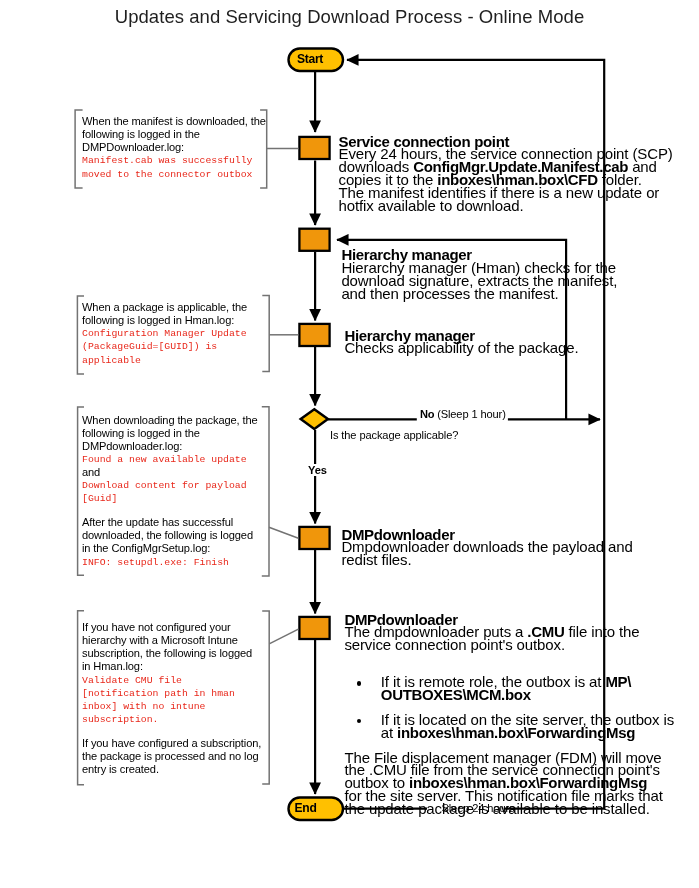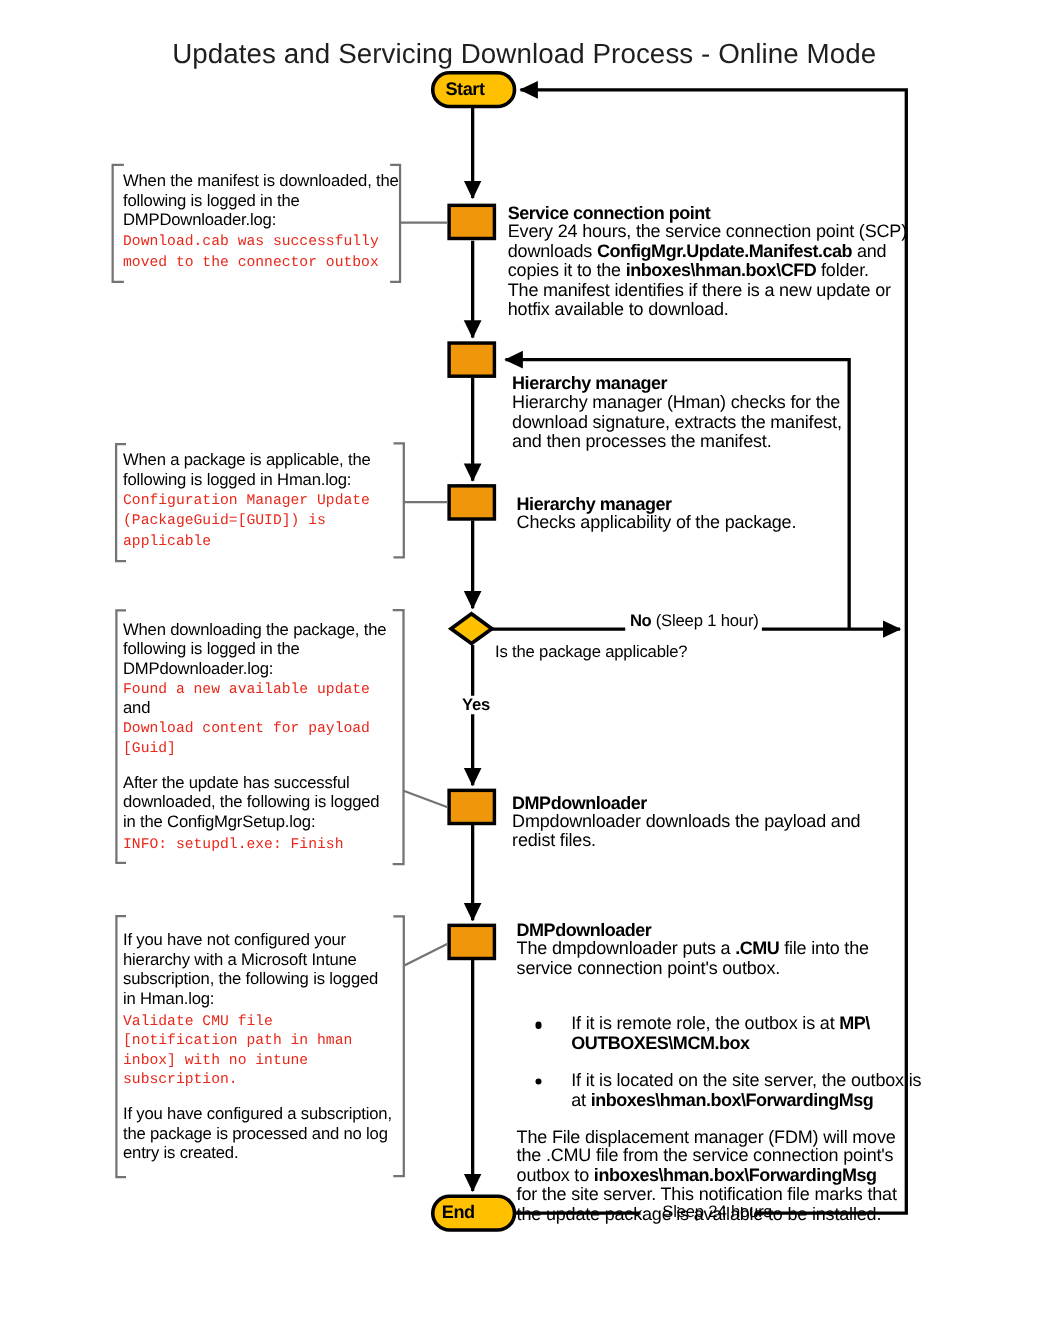--- a/index.html
+++ b/index.html
@@ -1,24 +1,24 @@
 <!DOCTYPE html>
 <html><head>
 <meta charset="utf-8">
 <title>Updates and Servicing Download Process - Online Mode</title>
 <style>
   html,body{margin:0;padding:0;background:#ffffff;}
   body{width:699px;height:888px;position:relative;overflow:hidden;
        font-family:"Liberation Sans",sans-serif;color:#000;}
   .diagram{position:absolute;inset:0;}
   svg.layer{position:absolute;left:0;top:0;width:699px;height:888px;overflow:visible;}
-  .title{position:absolute;left:0;top:25px;width:699px;text-align:center;
+  .title{position:absolute;left:0;top:6px;width:699px;text-align:center;
          font-size:18.5px;font-weight:400;color:#1f1f1f;letter-spacing:0.05px;}
   .nodelabel{position:absolute;font-weight:bold;font-size:12.1px;text-align:center;letter-spacing:-0.28px;}
-  .desc{position:absolute;font-size:12px;line-height:12.85px;color:#000;letter-spacing:-0.12px;}
+  .desc{position:absolute;font-size:15px;line-height:12.85px;color:#000;letter-spacing:-0.12px;}
   .desc b{font-weight:bold;letter-spacing:-0.32px;}
   .desc-head{font-weight:bold;letter-spacing:-0.32px;}
   .note{position:absolute;font-size:11.1px;line-height:13.15px;color:#000;letter-spacing:-0.12px;}
   .code{font-family:"Liberation Mono",monospace;color:#E8271A;font-size:9.8px;line-height:13.15px;letter-spacing:0;}
   .edgelabel{position:absolute;font-size:11.1px;white-space:nowrap;letter-spacing:-0.12px;}
   .edgelabel b{letter-spacing:-0.32px;}
   .desc ul{margin:0;padding:0;list-style:none;}
   .desc li{margin:12px;padding-left:24.4px;position:relative;}
   .desc li::before{content:"";position:absolute;left:0.2px;top:5.1px;
       width:4.2px;height:4.2px;border-radius:50%;background:#000;}
@@ -126,21 +126,21 @@
       </div>
     </div>
   <div id="notes-root">
       <div class="note" style="left: 82px; top: 115px;">
         <div>
           <div>When the manifest is downloaded, the</div>
           <div>following is logged in the</div>
           <div>DMPDownloader.log:</div>
         </div>
         <div class="code">
-          <div>Download.cab was successfully</div>
+          <div>Manifest.cab was successfully</div>
           <div>moved to the connector outbox</div>
         </div>
       </div>
       <div class="note" style="left: 82px; top: 301px;">
         <div>
           <div>When a package is applicable, the</div>
           <div>following is logged in Hman.log:</div>
         </div>
         <div class="code">
           <div>Configuration Manager Update</div>

